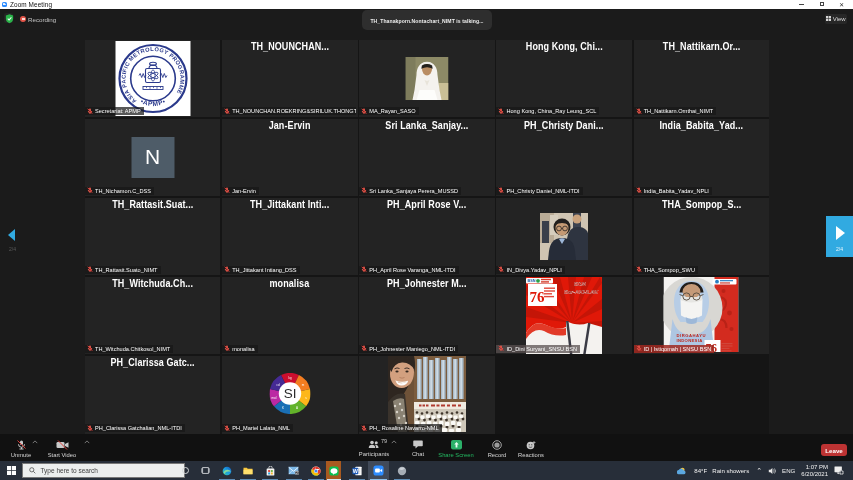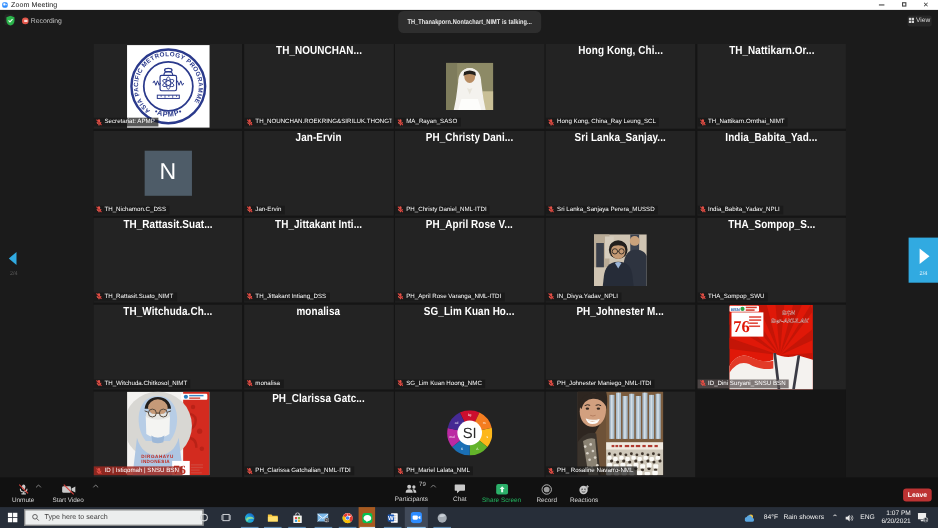--- a/index.html
+++ b/index.html
@@ -209,48 +209,48 @@
               <path d="M2.5 6a3.5 3.5 0 0 0 7 0"></path>
               <path d="M6 9.5v2.5"></path>
               <path d="M1.5 1.5l9 10" stroke="#d8413c"></path>
             </g>
           </svg>
           <span>Jan-Ervin</span>
         </div>
       </div>
 <div class="v">
         <div class="nm">
+          <span>Sri Lanka_Sanjay...</span>
+        </div>
+        <div class="lb" style="">
+          <svg class="mic" width="6" height="7" viewBox="0 0 12 14">
+            <g fill="none" stroke="#e25549" stroke-width="2">
+              <rect x="4" y="1" width="4" height="6" rx="2" fill="#e25549" stroke="none"></rect>
+              <path d="M2.5 6a3.5 3.5 0 0 0 7 0"></path>
+              <path d="M6 9.5v2.5"></path>
+              <path d="M1.5 1.5l9 10" stroke="#d8413c"></path>
+            </g>
+          </svg>
+          <span>Sri Lanka_Sanjaya Perera_MUSSD</span>
+        </div>
+      </div>
+<div class="v">
+        <div class="nm">
           <span>PH_Christy Dani...</span>
         </div>
         <div class="lb" style="">
           <svg class="mic" width="6" height="7" viewBox="0 0 12 14">
             <g fill="none" stroke="#e25549" stroke-width="2">
               <rect x="4" y="1" width="4" height="6" rx="2" fill="#e25549" stroke="none"></rect>
               <path d="M2.5 6a3.5 3.5 0 0 0 7 0"></path>
               <path d="M6 9.5v2.5"></path>
               <path d="M1.5 1.5l9 10" stroke="#d8413c"></path>
             </g>
           </svg>
           <span>PH_Christy Daniel_NML-ITDI</span>
-        </div>
-      </div>
-<div class="v">
-        <div class="nm">
-          <span>Sri Lanka_Sanjay...</span>
-        </div>
-        <div class="lb" style="">
-          <svg class="mic" width="6" height="7" viewBox="0 0 12 14">
-            <g fill="none" stroke="#e25549" stroke-width="2">
-              <rect x="4" y="1" width="4" height="6" rx="2" fill="#e25549" stroke="none"></rect>
-              <path d="M2.5 6a3.5 3.5 0 0 0 7 0"></path>
-              <path d="M6 9.5v2.5"></path>
-              <path d="M1.5 1.5l9 10" stroke="#d8413c"></path>
-            </g>
-          </svg>
-          <span>Sri Lanka_Sanjaya Perera_MUSSD</span>
         </div>
       </div>
 <div class="v">
         <div class="nm">
           <span>India_Babita_Yad...</span>
         </div>
         <div class="lb" style="">
           <svg class="mic" width="6" height="7" viewBox="0 0 12 14">
             <g fill="none" stroke="#e25549" stroke-width="2">
               <rect x="4" y="1" width="4" height="6" rx="2" fill="#e25549" stroke="none"></rect>
@@ -382,36 +382,20 @@
         <div class="lb" style="">
           <svg class="mic" width="6" height="7" viewBox="0 0 12 14">
             <g fill="none" stroke="#e25549" stroke-width="2">
               <rect x="4" y="1" width="4" height="6" rx="2" fill="#e25549" stroke="none"></rect>
               <path d="M2.5 6a3.5 3.5 0 0 0 7 0"></path>
               <path d="M6 9.5v2.5"></path>
               <path d="M1.5 1.5l9 10" stroke="#d8413c"></path>
             </g>
           </svg>
           <span>monalisa</span>
-        </div>
-      </div>
-<div class="v">
-        <div class="nm">
-          <span>SG_Lim Kuan Ho...</span>
-        </div>
-        <div class="lb" style="">
-          <svg class="mic" width="6" height="7" viewBox="0 0 12 14">
-            <g fill="none" stroke="#e25549" stroke-width="2">
-              <rect x="4" y="1" width="4" height="6" rx="2" fill="#e25549" stroke="none"></rect>
-              <path d="M2.5 6a3.5 3.5 0 0 0 7 0"></path>
-              <path d="M6 9.5v2.5"></path>
-              <path d="M1.5 1.5l9 10" stroke="#d8413c"></path>
-            </g>
-          </svg>
-          <span>SG_Lim Kuan Hoong_NMC</span>
         </div>
       </div>
 <div class="v">
         <div class="nm">
           <span>PH_Johnester M...</span>
         </div>
         <div class="lb" style="">
           <svg class="mic" width="6" height="7" viewBox="0 0 12 14">
             <g fill="none" stroke="#e25549" stroke-width="2">
               <rect x="4" y="1" width="4" height="6" rx="2" fill="#e25549" stroke="none"></rect>

